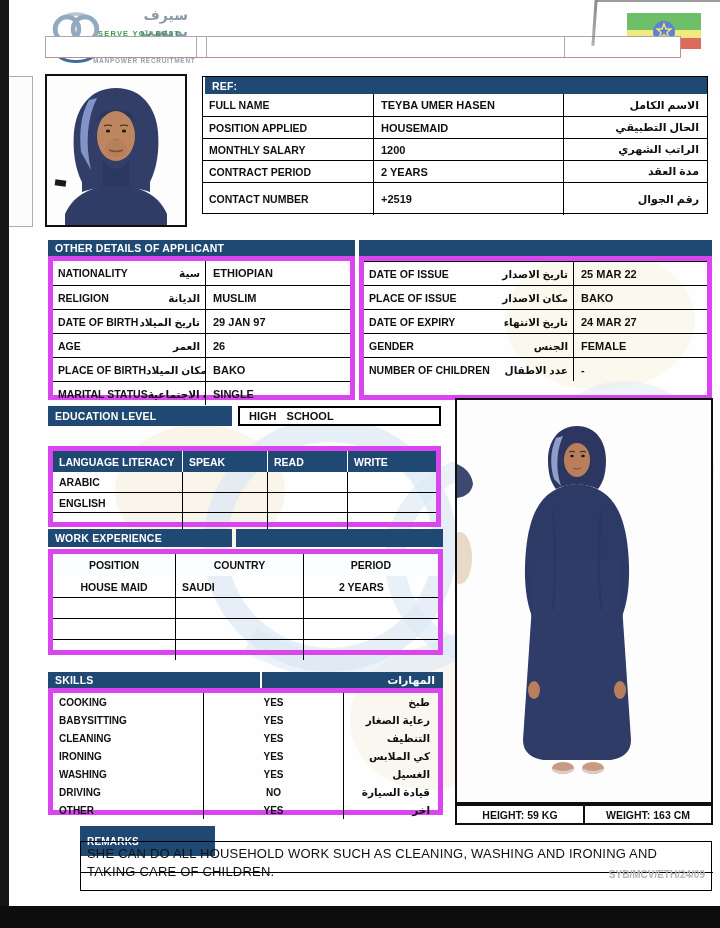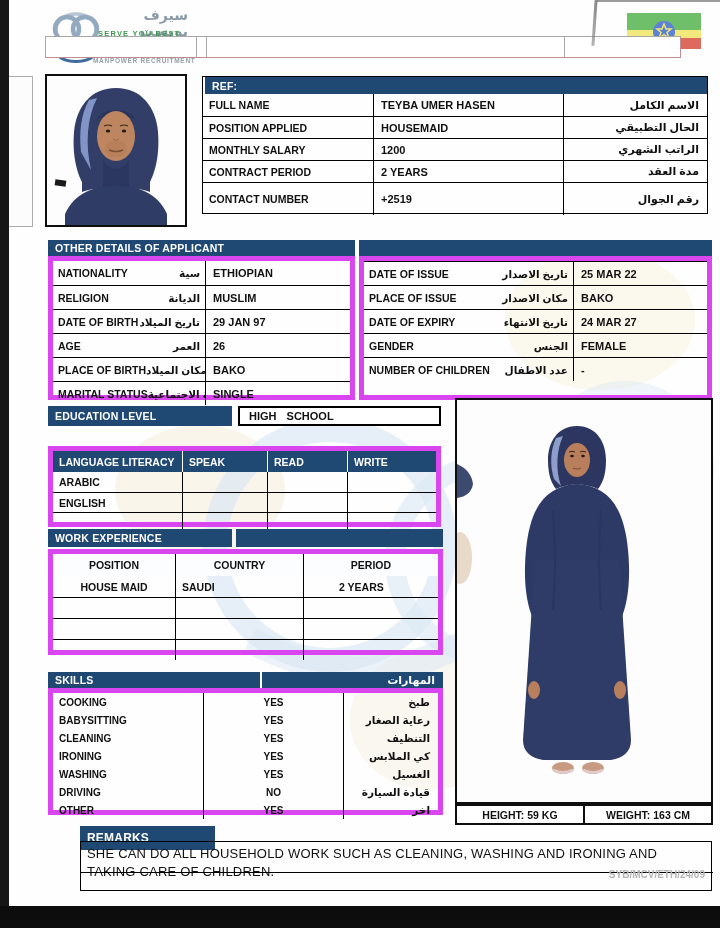--- a/index.html
+++ b/index.html
@@ -366,21 +366,21 @@
       <path d="M96,370 Q106,375 116,370" stroke="#e3c9c9" stroke-width="3" fill="none"></path>
       <path d="M126,370 Q136,375 146,370" stroke="#e3c9c9" stroke-width="3" fill="none"></path>
     </svg>
   </div>
 
   <div class="hw sect" style="left:455px;top:804px;width:258px;height:21px;">
     <div class="hwc">HEIGHT: 59 KG</div>
     <div class="hwc">WEIGHT: 163 CM</div>
   </div>
 
-  <div class="bar navy abs sect" style="left:80px;top:826px;width:135px;height:24px;font-size:12px;">REMARKS</div>
+  <div class="bar navy abs sect" style="left:80px;top:826px;width:135px;height:30px;font-size:10px;">REMARKS</div>
   <div class="remarks-box abs sect" style="left:80px;top:841px;width:632px;height:50px;">
     <div class="remarks-text">SHE CAN DO ALL HOUSEHOLD WORK SUCH AS CLEANING, WASHING AND IRONING AND TAKING CARE OF CHILDREN.</div>
     <div class="abs" style="left:0;top:30px;width:632px;height:1px;background:#000;"></div>
   </div>
   <div class="abs sect" style="left:540px;top:869px;width:165px;text-align:right;font-size:10px;font-weight:600;color:#b5b5b5;z-index:2;">SYB/MCV/ETH/24/09</div>
 
   <div class="abs" style="left:593px;top:0;width:3px;height:46px;background:linear-gradient(#4c4c4c,#8a8a8a);transform:rotate(4deg);opacity:.65;z-index:4;"></div>
   <div class="abs" style="left:597px;top:0;width:123px;height:2px;background:#4a4a4a;opacity:.55;z-index:4;"></div>
   <div class="abs" style="left:0;top:0;width:9px;height:928px;background:#161616;z-index:5;"></div>
   <div class="abs" style="left:0;top:906px;width:720px;height:22px;background:#0d0d0d;z-index:5;"></div>

